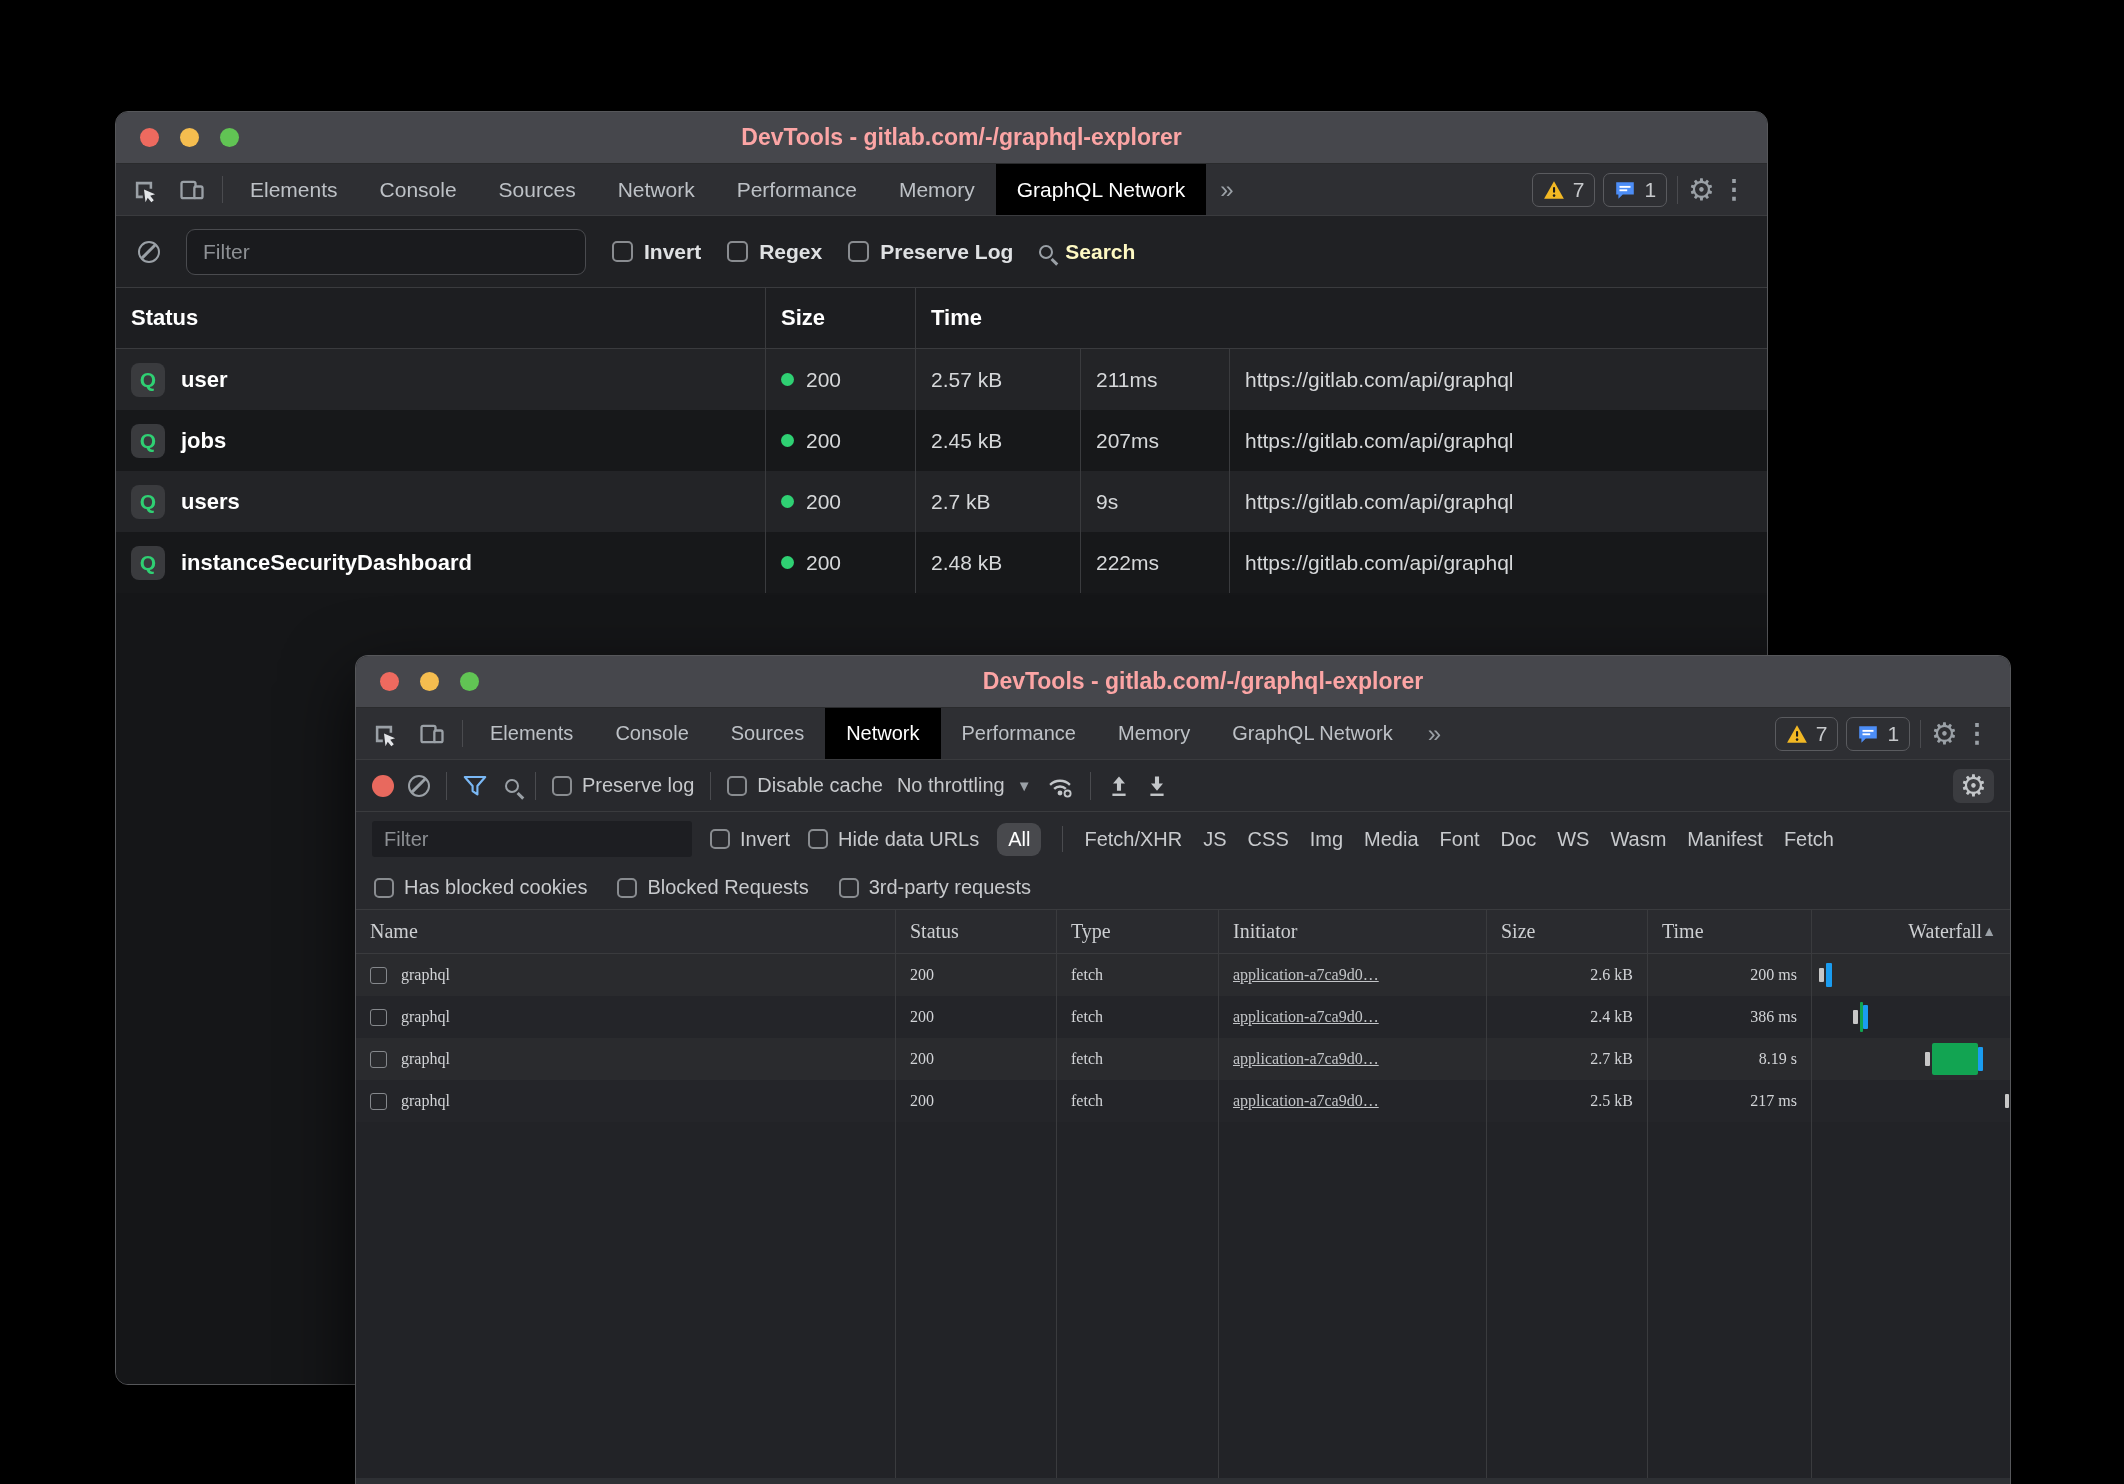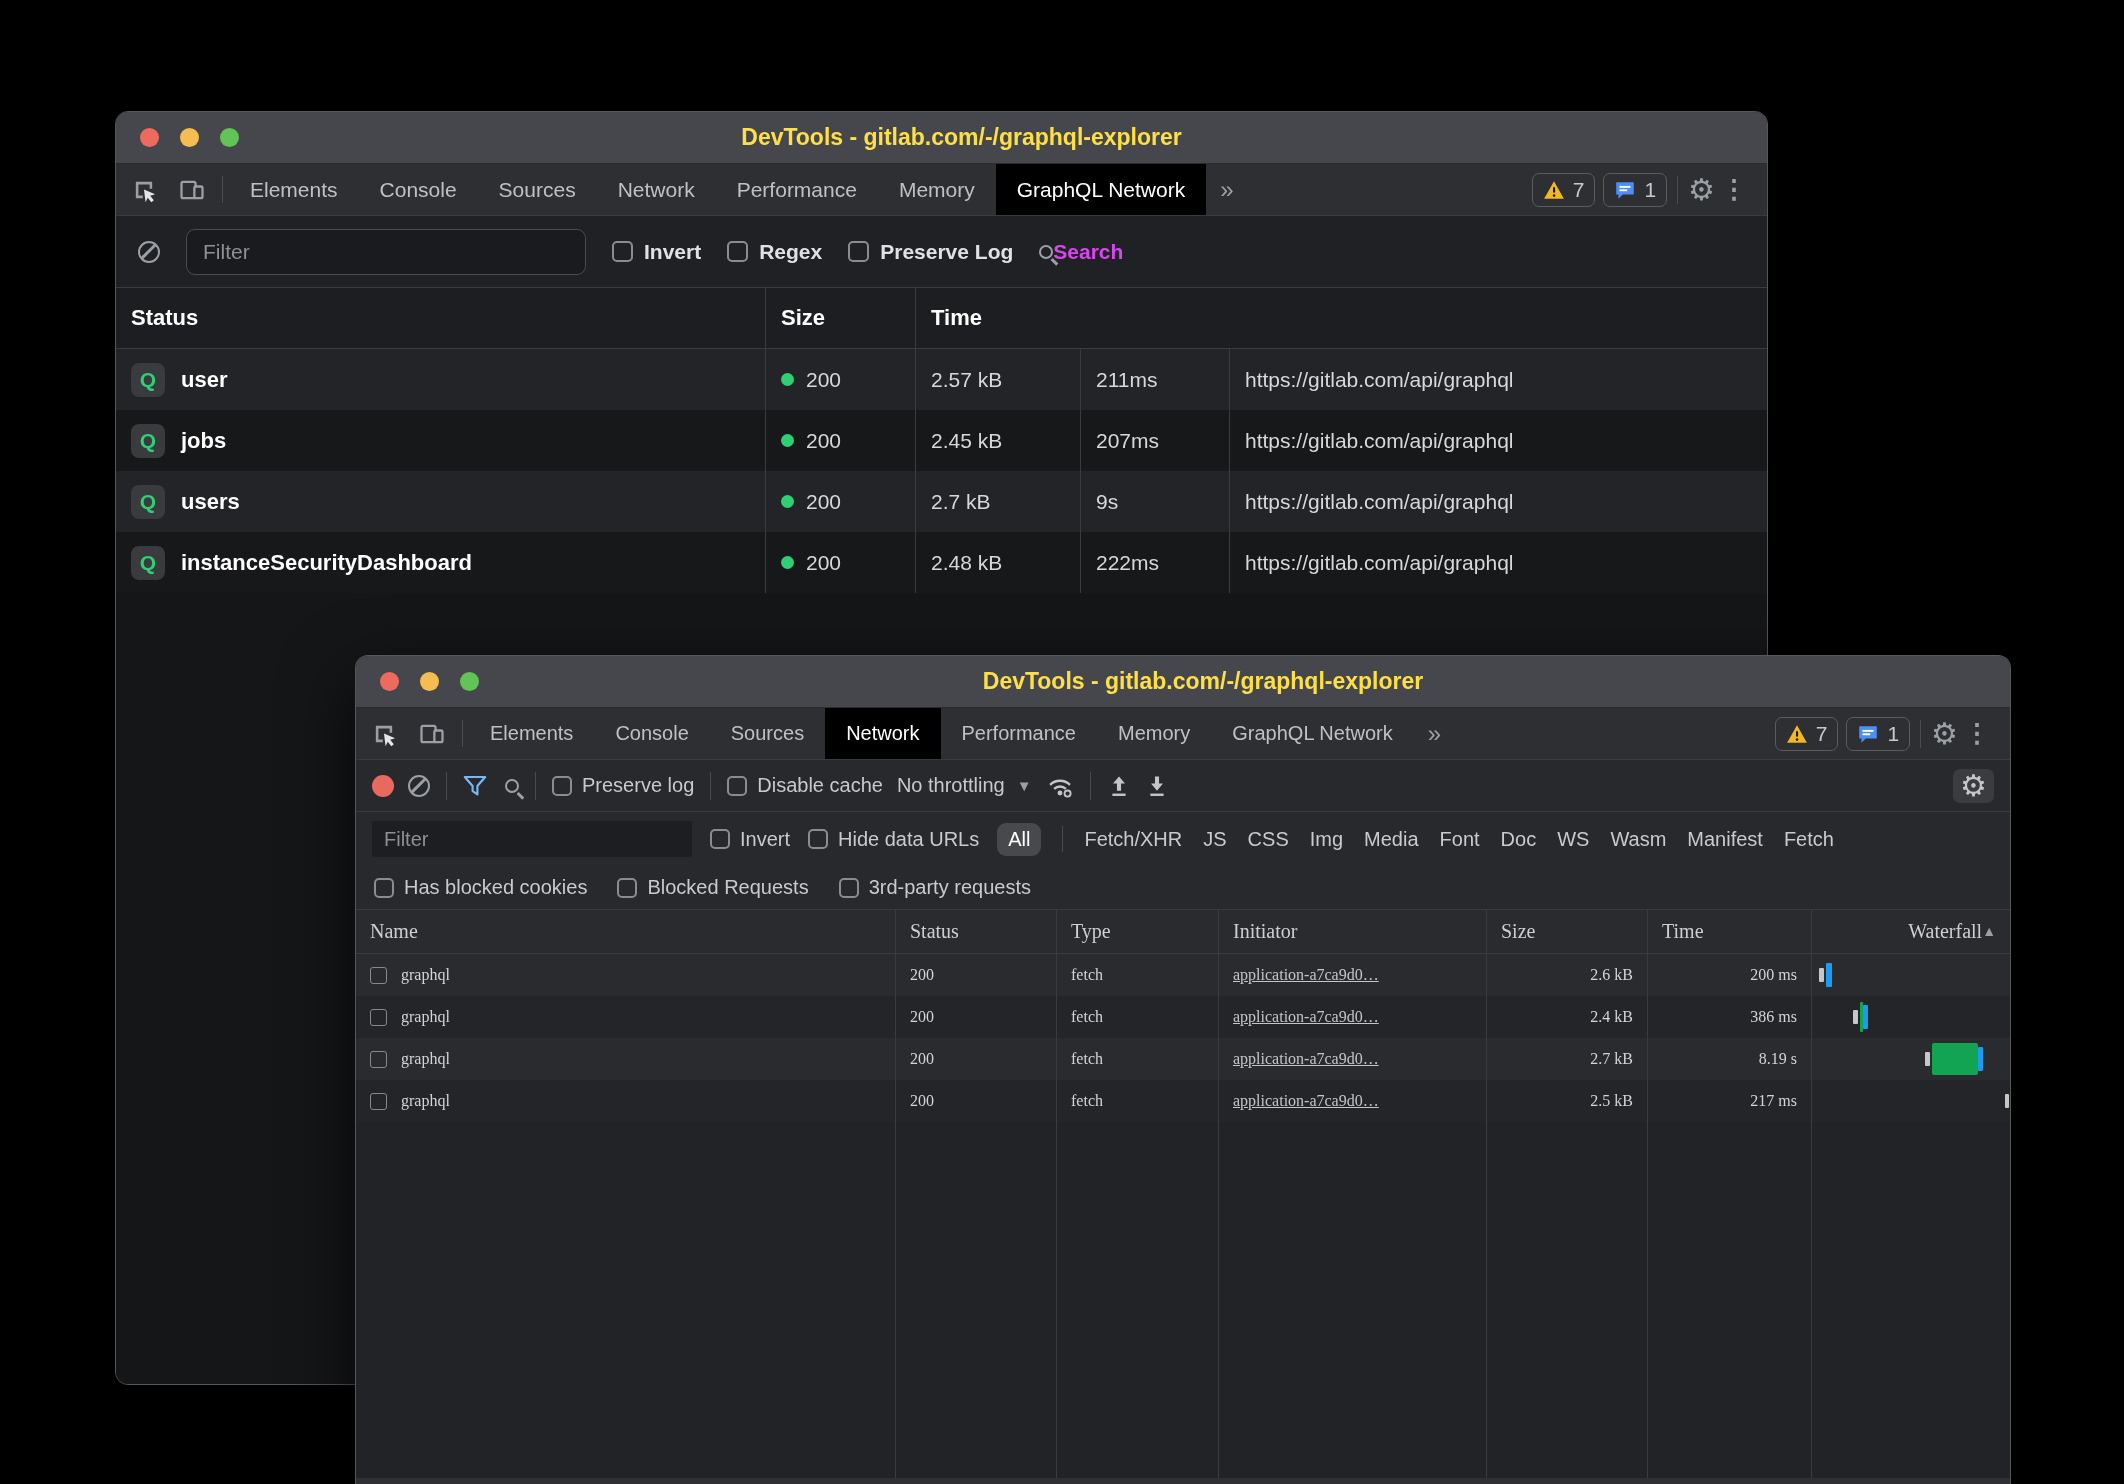--- a/index.html
+++ b/index.html
@@ -12,21 +12,21 @@
   #front-window { left:355px; top:655px;  width:1656px; height:830px;
     border-bottom:none; border-radius:13px 13px 0 0; }
 
   
   .titlebar { height:52px; background:#46474c; display:flex; align-items:center;
     position:relative; flex:0 0 auto; border-bottom:1px solid #2a2b2d; }
   .lights { display:flex; gap:21px; padding-left:24px; }
   .light { width:19px; height:19px; border-radius:50%; }
   .light.red{background:#ee6a5f}.light.yellow{background:#f5bd4f}.light.green{background:#61c454}
   .win-title { position:absolute; left:0; right:0; text-align:center;
-    font-size:23px; font-weight:bold; color:#fde047;padding-left:40px; }
+    font-size:23px; font-weight:bold; color:#fca5a5;padding-left:40px; }
 
   
   .tabbar { height:52px; background:#2e2f33; display:flex; align-items:stretch;
     flex:0 0 auto; border-bottom:1px solid #3a3b3e; font-size:21px; color:#bdc1c6; }
   #front-window .tabbar{ font-size:20px; }
   .tabbar .iconbtn { display:flex; align-items:center; padding:0 10px; }
   .tabbar .lead { padding-left:14px; }
   .vdiv { width:1px; background:#4a4b4f; margin:12px 6px; }
   .tab { display:flex; align-items:center; padding:0 21px; cursor:default; white-space:nowrap; }
   .tab.selected { background:#000; color:#fff; }
@@ -52,21 +52,21 @@
 
   
   .gql-filterbar { height:72px; background:#202124; border-bottom:1px solid #3a3b3e;
     display:flex; align-items:center; gap:26px; padding:0 22px; flex:0 0 auto; }
   .gql-filter-input { width:400px; height:46px; background:#1a1b1e;
     border:1.5px solid #4a4b4f; border-radius:9px; color:#e8eaed; font-size:21px;
     padding:0 16px; outline:none; font-family:inherit; }
   .gql-filter-input::placeholder { color:#8d9094; }
   .cb-group { display:flex; align-items:center; gap:11px; color:#dfe1e3;
     font-size:21px; font-weight:600; white-space:nowrap; }
-  .searchgrp { display:flex; align-items:center; color:#d946ef;
+  .searchgrp { display:flex; align-items:center; gap:12px; color:#fef9c3;
     font-size:21px; font-weight:600; }
 
   
   .gql-table { flex:0 0 auto; }
   .gql-row { display:grid; grid-template-columns:650px 150px 165px 149px 1fr;
     align-items:stretch; }
   .gql-row > div { display:flex; align-items:center; padding:0 15px;
     border-right:1px solid #3a3b3e; overflow:hidden; white-space:nowrap; }
   .gql-row > div:last-child { border-right:none; }
   .gql-header { height:61px; background:#1d1e21; border-bottom:1px solid #3a3b3e;

